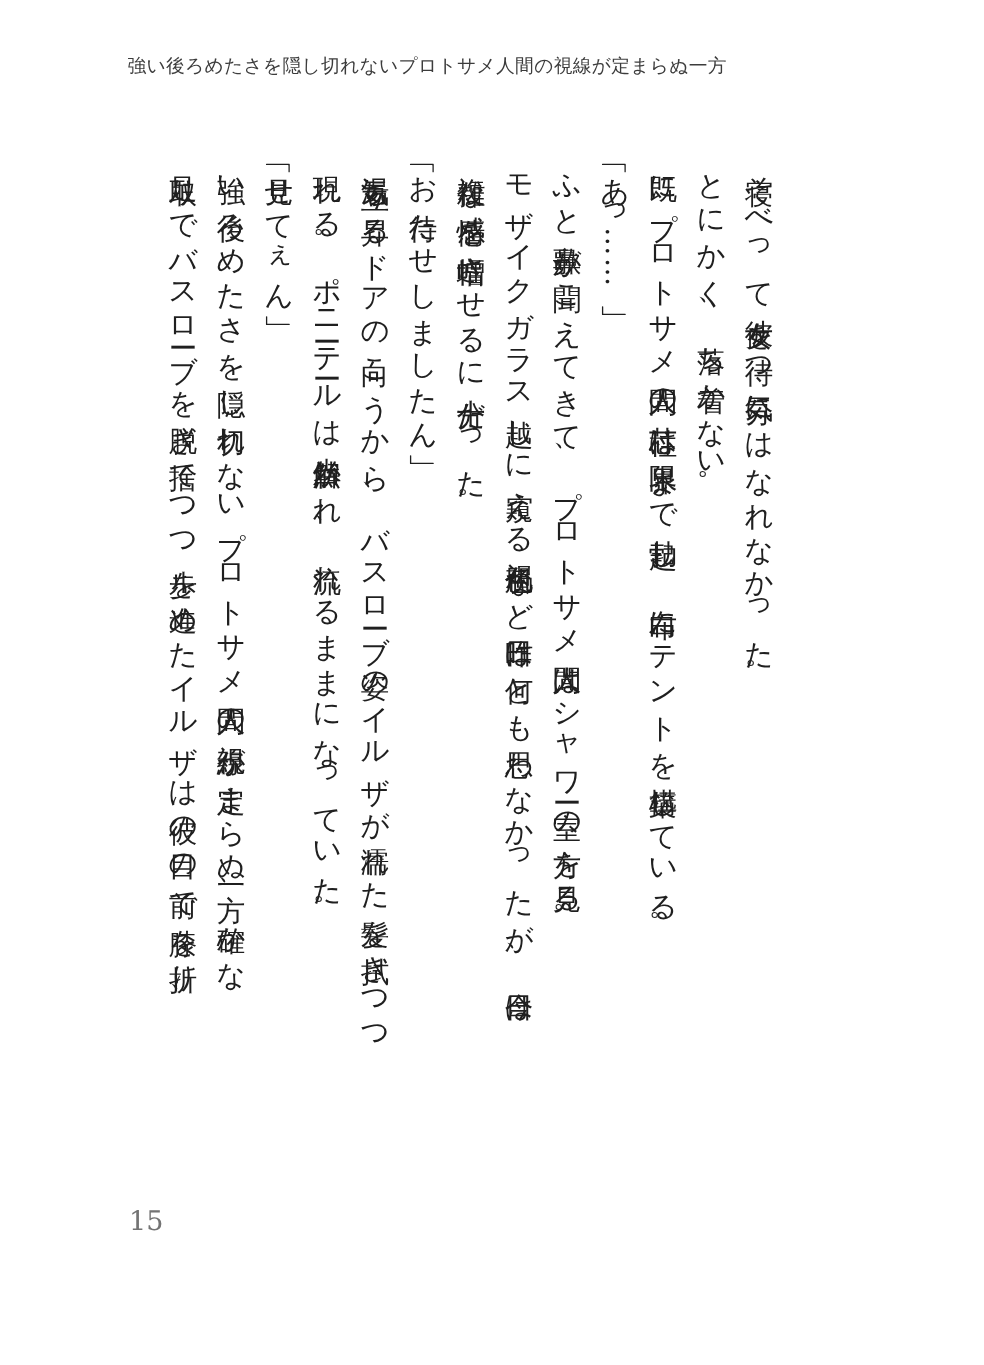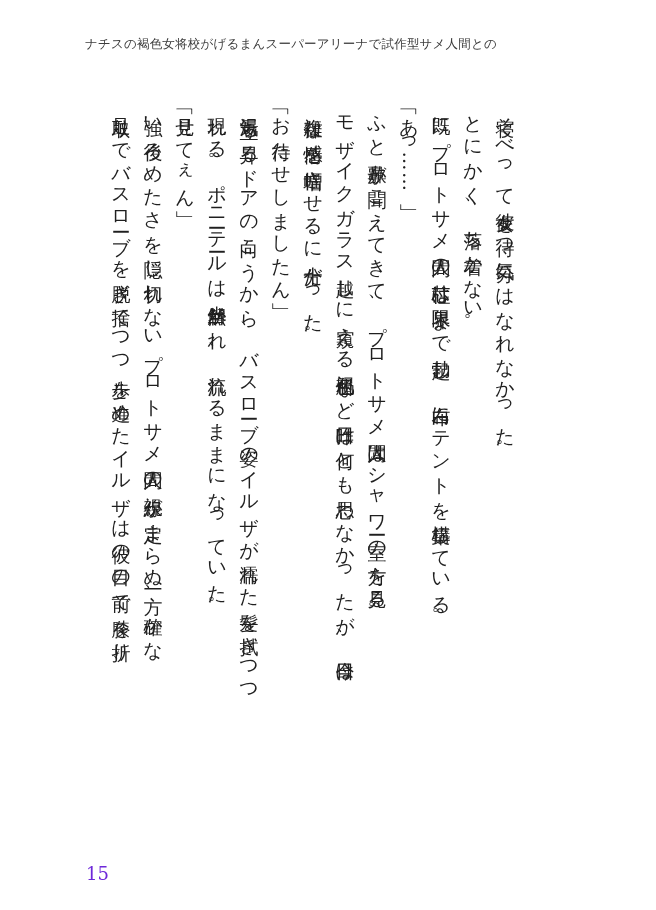--- a/index.html
+++ b/index.html
@@ -40,33 +40,33 @@
       font-family: "DejaVu Serif", "Liberation Serif", serif;
     }
     .text-column {
       line-height: 32px;        
       letter-spacing: 1.5px;    
       white-space: nowrap;
     }
     .page-number {
       position: absolute;
       left: 86px;
-      top: 863px;
-      color: #6d28d9;
+      top: 804px;
+      color: #737373;
       font-size: 18px;
       font-family: "DejaVu Serif", "Liberation Serif", serif;
     }
   </style>
 </head>
 <body>
 
 <div class="page">
 
   <div class="episode-title">
-    <div>ナチスの褐色女将校がげるまんスーパーアリーナで試作型サメ人間との</div>
+    <div>強い後ろめたさを隠し切れないプロトサメ人間の視線が定まらぬ一方</div>
   </div>
 
   <div class="body-columns">
     <div class="text-column">寝そべって彼女を待つ気分にはなれなかった。</div>
     <div class="text-column">とにかく、落ち着かない。</div>
     <div class="text-column">既にプロトサメ人間の芯柱は限界まで勃起し、白布にテントを構築している。</div>
     <div class="text-column">「あっ……」</div>
     <div class="text-column">ふと鼻歌が聞こえてきて、プロトサメ人間はシャワー室の方を見る。</div>
     <div class="text-column">モザイクガラス越しに窺える褐色肌など昨日は何とも思わなかったが、今日は</div>
     <div class="text-column">複雑な感情を増幅させるに十分だった。</div>

